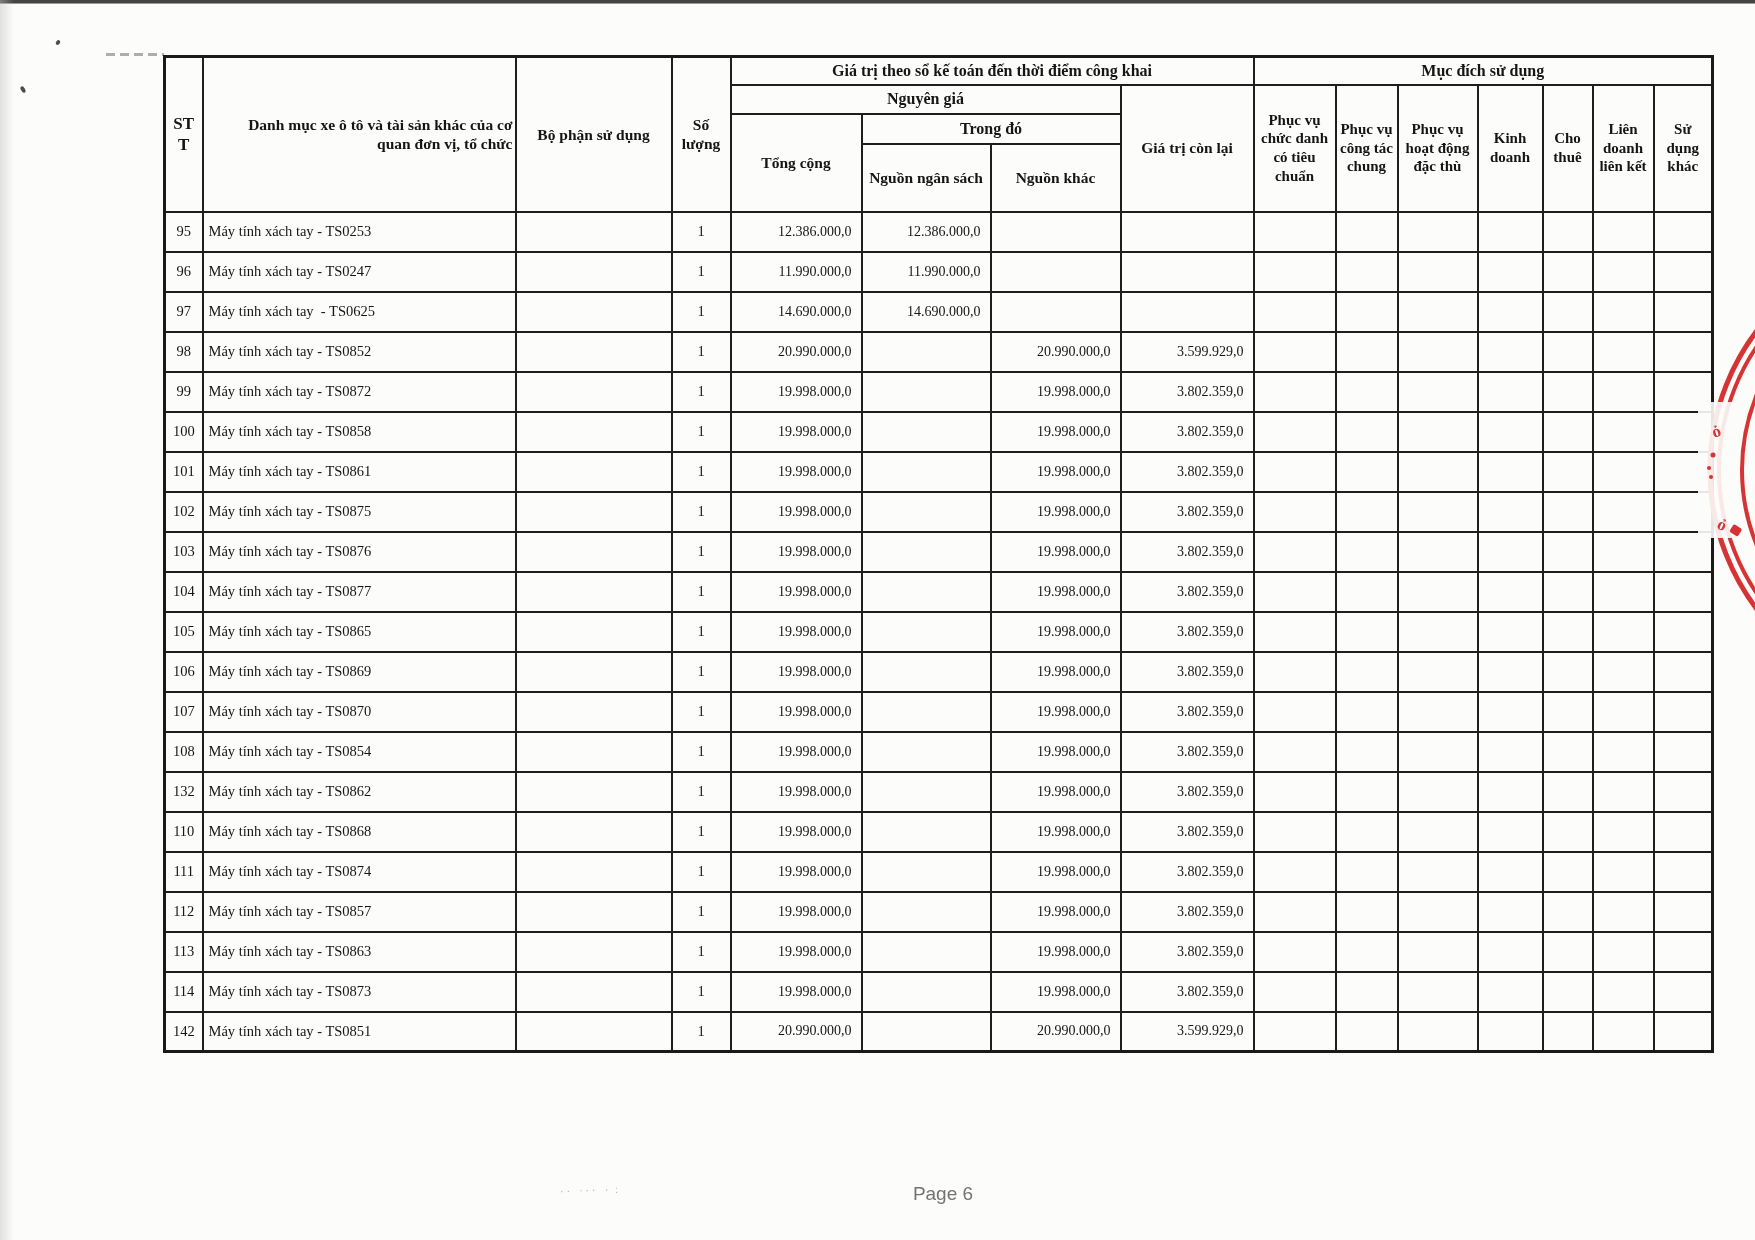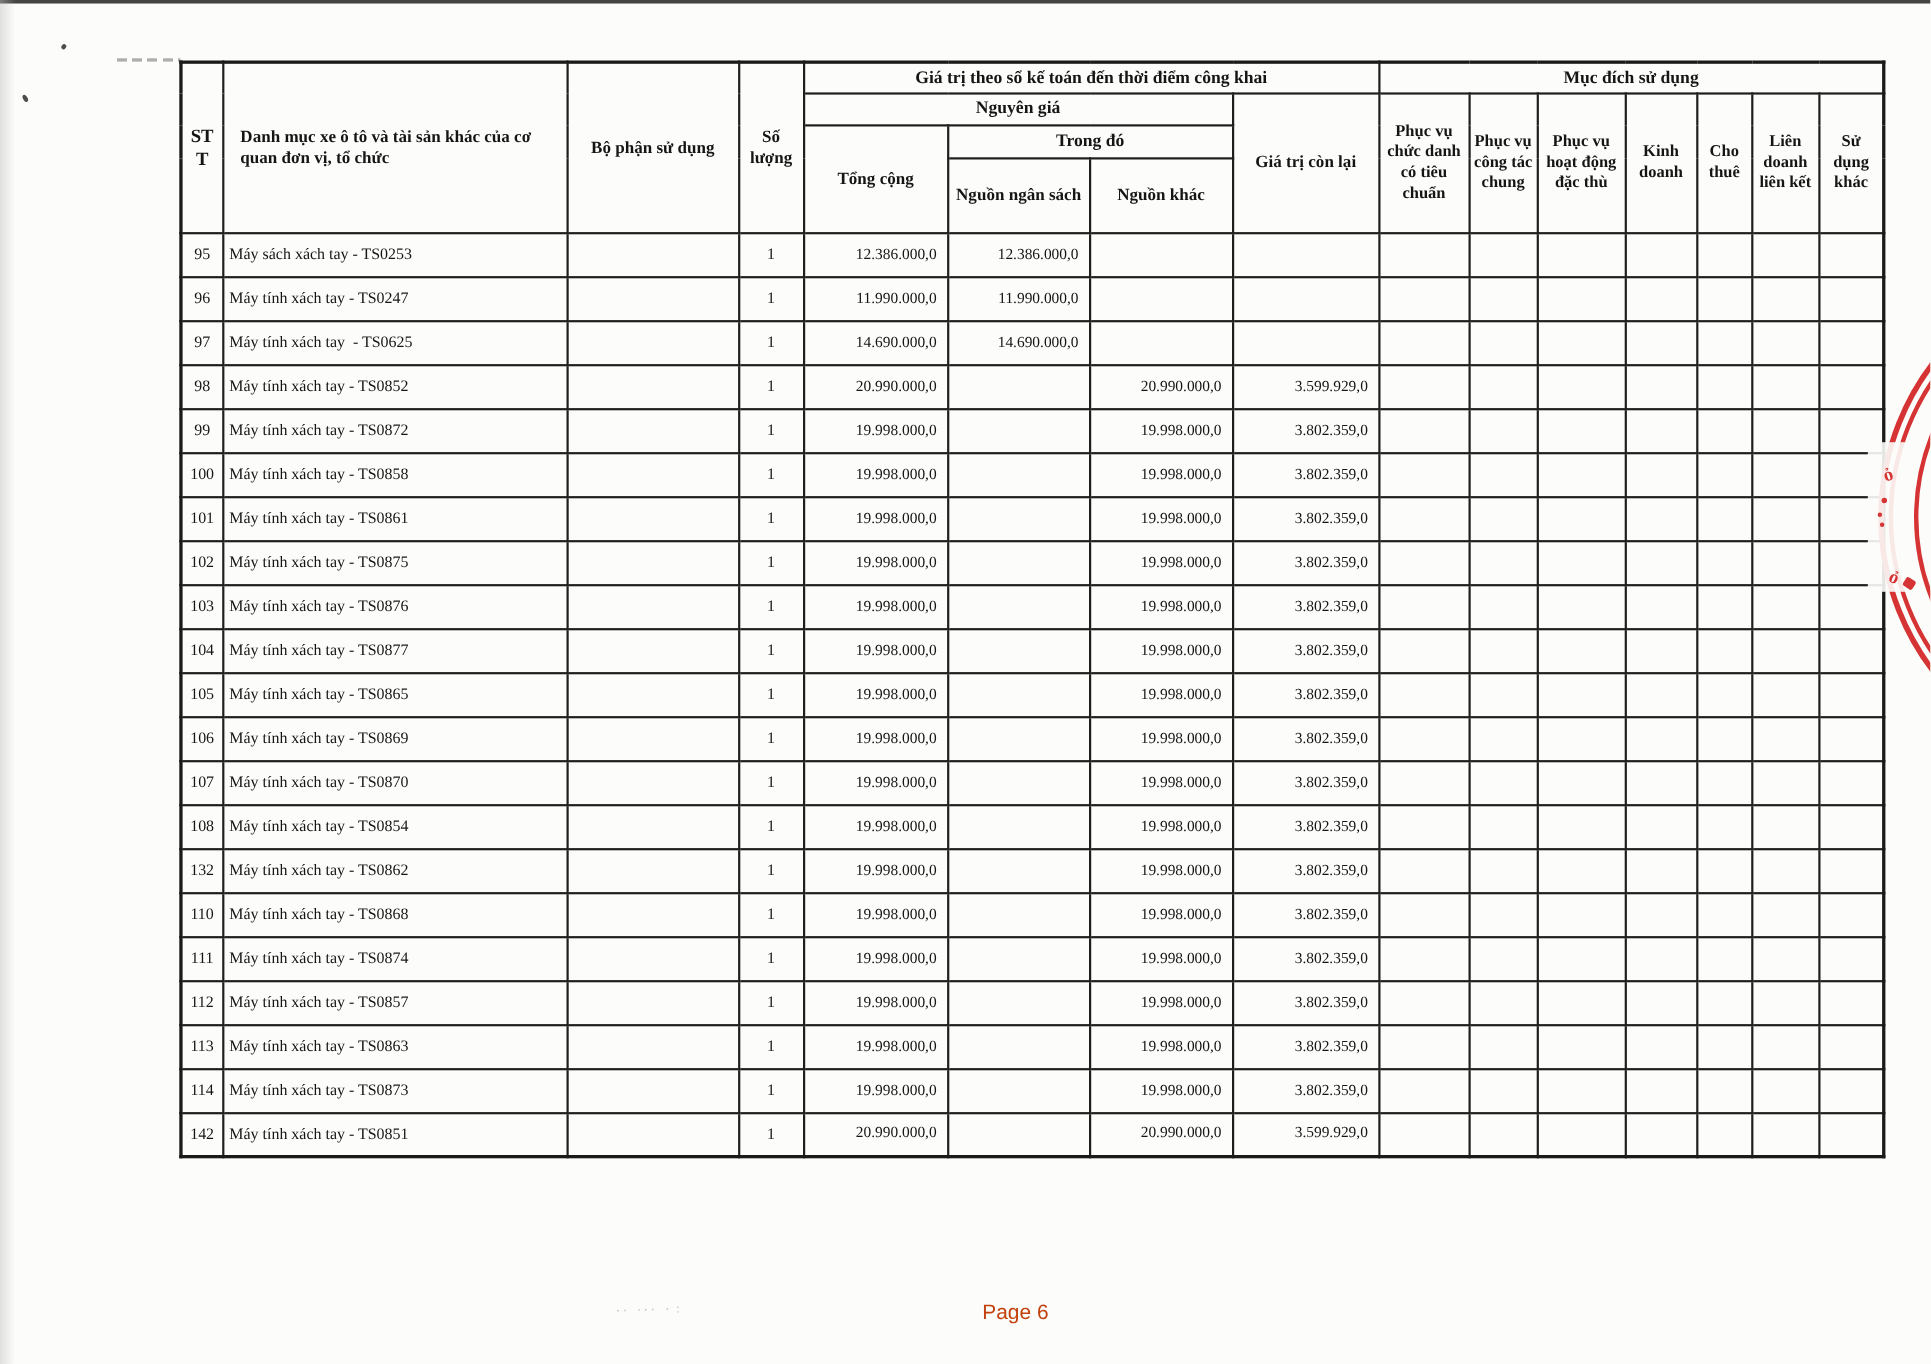--- a/index.html
+++ b/index.html
@@ -41,23 +41,23 @@
   .h-small{font-size:15px;}
   th.stt-h{word-break:break-all;font-size:17px;}
   td{font-size:14.5px;padding:1px 3px;}
   td.ctr{text-align:center;}
   td.name{text-align:left;padding-left:5px;white-space:pre-wrap;}
   td.num{text-align:right;padding-right:9px;font-size:14px;}
   tr.hr1{height:28px;} tr.hr2{height:29px;} tr.hr3{height:30px;} tr.hr4{height:68px;}
   tbody tr{height:40px;}
 
   .page-footer{
-    position:absolute;left:893px;top:1183px;width:100px;
+    position:absolute;left:893px;top:1183px;width:100px;text-align:center;
     font-family:"Liberation Sans","DejaVu Sans",sans-serif;
-    font-size:19px;color:#c2410c;
+    font-size:19px;color:#737373;
   }
   .stamp-svg{position:absolute;left:1600px;top:300px;}
 </style>
 </head>
 <body>
 
 <div class="scan-top"></div>
 <div class="scan-left"></div>
 <div class="speck s1"></div>
 <div class="speck s2"></div>
@@ -78,21 +78,21 @@
       <col style="width:62px">
       <col style="width:80px">
       <col style="width:65px">
     <col style="width:50px">
       <col style="width:61px">
       <col style="width:59px">
   </colgroup>
   <thead>
     <tr class="hr1">
       <th rowspan="4" class="stt-h">STT</th>
-      <th rowspan="4" class="h-sub" style="text-align:left;padding-left:15px;">Danh mục xe ô tô và tài sản khác của cơ quan đơn vị, tổ chức</th>
+      <th rowspan="4" class="h-sub" style="text-align:right;padding-left:15px;">Danh mục xe ô tô và tài sản khác của cơ quan đơn vị, tổ chức</th>
       <th rowspan="4" class="h-sub">Bộ phận sử dụng</th>
       <th rowspan="4" class="h-sub">Số lượng</th>
       <th colspan="4" class="h-main">Giá trị theo sổ kế toán đến thời điểm công khai</th>
       <th colspan="7" class="h-main">Mục đích sử dụng</th>
     </tr>
     <tr class="hr2">
       <th colspan="3" class="h-main">Nguyên giá</th>
       <th rowspan="3" class="h-sub">Giá trị còn lại</th>
       <th rowspan="3" class="h-small">Phục vụ chức danh có tiêu chuẩn</th>
       <th rowspan="3" class="h-small">Phục vụ công tác chung</th>
@@ -107,21 +107,21 @@
       <th colspan="2" class="h-main">Trong đó</th>
     </tr>
     <tr class="hr4">
       <th class="h-sub">Nguồn ngân sách</th>
       <th class="h-sub">Nguồn khác</th>
     </tr>
   </thead>
   <tbody id="rows">
       <tr>
         <td class="ctr">95</td>
-        <td class="name">Máy sách xách tay - TS0253</td>
+        <td class="name">Máy tính xách tay - TS0253</td>
         <td class="ctr"></td>
         <td class="ctr">1</td>
         <td class="num">12.386.000,0</td>
         <td class="num">12.386.000,0</td>
         <td class="num"></td>
         <td class="num"></td>
         <td class="ctr"></td>
         <td class="ctr"></td>
         <td class="ctr"></td>
         <td class="ctr"></td>

